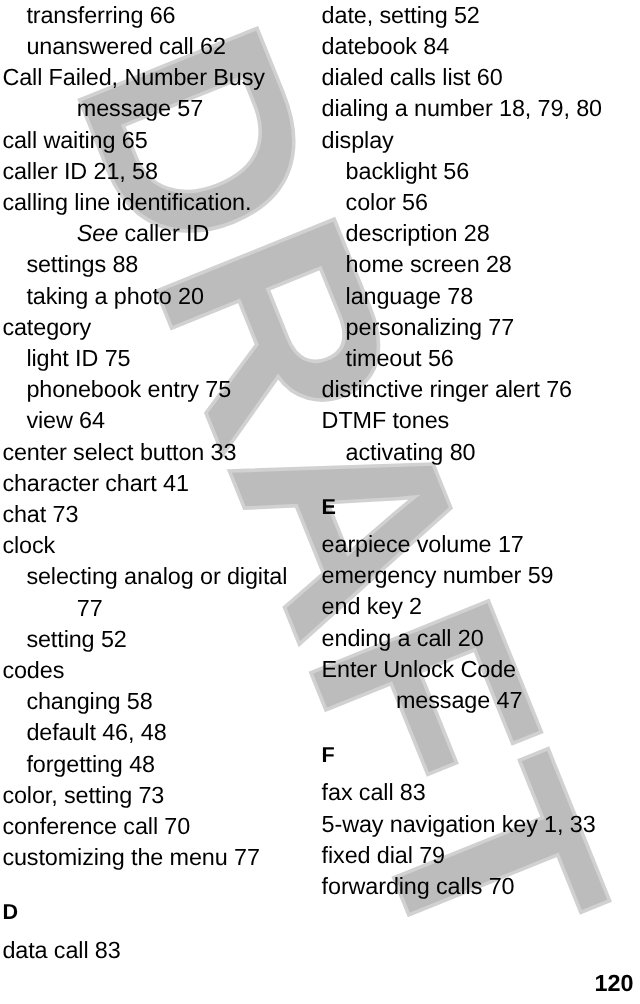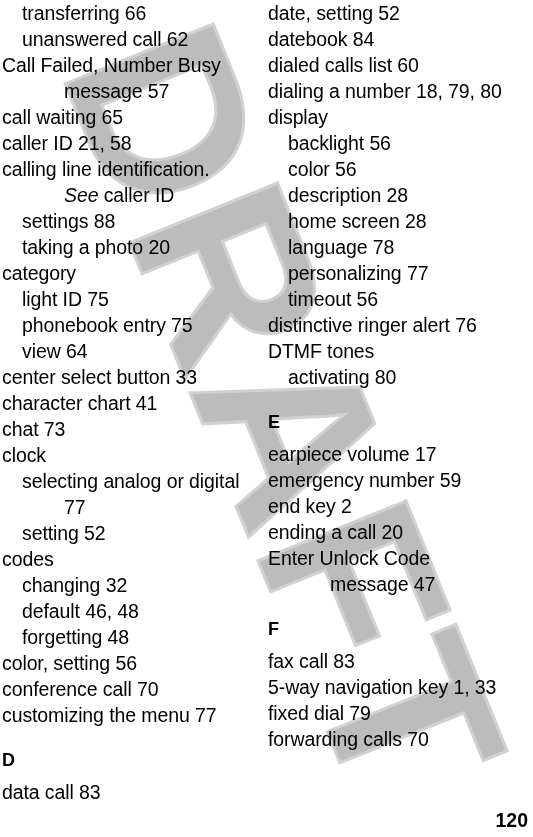--- a/index.html
+++ b/index.html
@@ -124,24 +124,24 @@
         <div class="entry lvl1">phonebook entry  75</div>
         <div class="entry lvl1">view  64</div>
         <div class="entry lvl0">center select button  33</div>
         <div class="entry lvl0">character chart  41</div>
         <div class="entry lvl0">chat  73</div>
         <div class="entry lvl0">clock</div>
         <div class="entry lvl1">selecting analog or digital</div>
         <div class="entry lvl2">77</div>
         <div class="entry lvl1">setting  52</div>
         <div class="entry lvl0">codes</div>
-        <div class="entry lvl1">changing  32</div>
+        <div class="entry lvl1">changing  58</div>
         <div class="entry lvl1">default  46, 48</div>
         <div class="entry lvl1">forgetting  48</div>
-        <div class="entry lvl0">color, setting  56</div>
+        <div class="entry lvl0">color, setting  73</div>
         <div class="entry lvl0">conference call  70</div>
         <div class="entry lvl0">customizing the menu  77</div>
         <div class="section-letter gap-before gap-after">D</div>
         <div class="entry lvl0">data call  83</div>
       </div>
     <div class="column" id="col-right">
         <div class="entry lvl0">date, setting  52</div>
         <div class="entry lvl0">datebook  84</div>
         <div class="entry lvl0">dialed calls list  60</div>
         <div class="entry lvl0">dialing a number  18, 79, 80</div>

